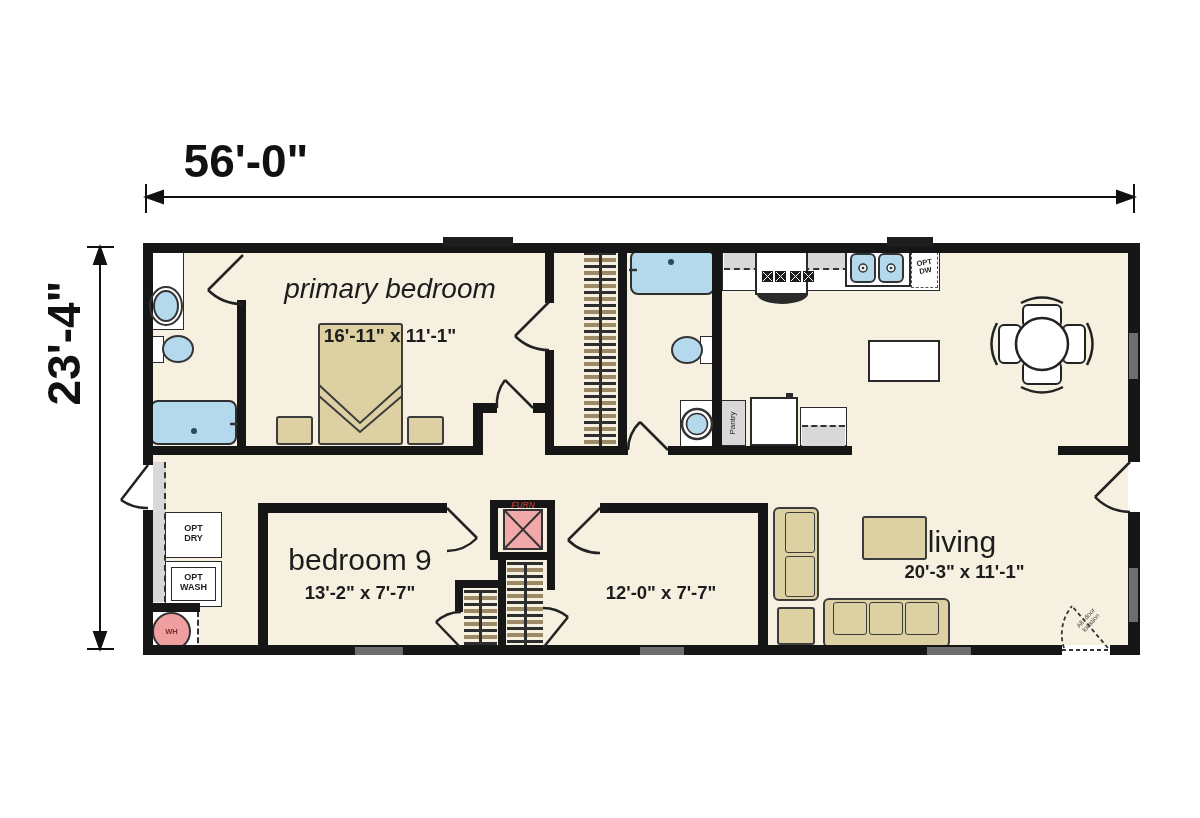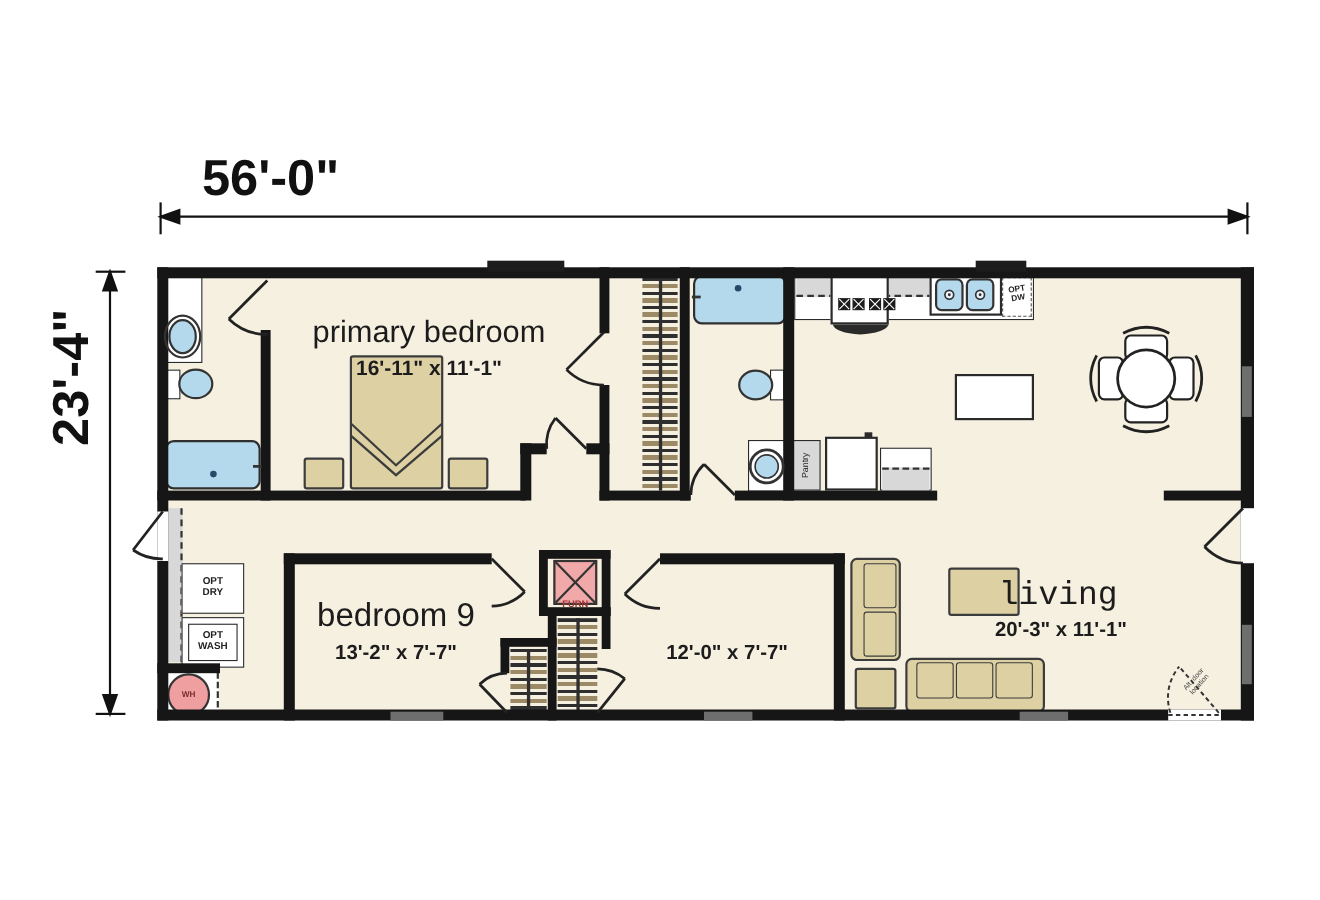--- a/index.html
+++ b/index.html
@@ -113,21 +113,21 @@
 
   <div class="hangers" style="left:584px;top:252px;width:32px;height:194px;"></div>
   <div class="rod" style="left:599px;top:252px;width:3px;height:194px;"></div>
 
   <div class="hangers" style="left:464px;top:590px;width:33px;height:57px;"></div>
   <div class="rod" style="left:479px;top:590px;width:3px;height:57px;"></div>
   <div class="hangers" style="left:507px;top:562px;width:36px;height:85px;"></div>
   <div class="rod" style="left:524px;top:562px;width:3px;height:85px;"></div>
 
   <div class="abs" style="left:503px;top:509px;width:40px;height:41px;background:#f0a8a8;border:2px solid #333;box-sizing:border-box;z-index:2;"></div>
-  <div class="lbl tiny" style="left:503px;top:544px;width:40px;font-size:8.5px;color:#a23434;">FURN</div>
+  <div class="lbl tiny" style="left:503px;top:500px;width:40px;font-size:8.5px;color:#a23434;font-style:italic;">FURN</div>
 
   <div class="graybox dash-right" style="left:150px;top:462px;width:16px;height:140px;border-width:0;border-right:2px dashed #333;"></div>
   <div class="whitebox" style="left:165px;top:512px;width:57px;height:46px;border-width:1.5px;"></div>
   <div class="lbl tiny" style="left:165px;top:523px;width:57px;">OPT
 DRY</div>
   <div class="whitebox" style="left:165px;top:561px;width:57px;height:46px;border-width:1.5px;"></div>
   <div class="abs" style="left:171px;top:567px;width:45px;height:34px;border:1.5px solid #2a2a2a;box-sizing:border-box;z-index:2;"></div>
   <div class="lbl tiny" style="left:165px;top:572px;width:57px;">OPT
 WASH</div>
   <div class="abs" style="left:147px;top:611px;width:50px;height:41px;background:#fff;z-index:2;border-right:2px dashed #333;"></div>
@@ -259,27 +259,27 @@
     </g>
     <g>
       <circle cx="671" cy="262" r="3" fill="#234a66"></circle>
       <line x1="629" y1="270" x2="637" y2="270" stroke="#333" stroke-width="2.5"></line>
       <ellipse cx="687" cy="350" rx="15" ry="13" fill="#b5d9ec" stroke="#333" stroke-width="2"></ellipse>
       <circle cx="697" cy="424" r="15" fill="#ffffff" stroke="#333" stroke-width="2.5"></circle>
       <circle cx="697" cy="424" r="10.5" fill="#b5d9ec" stroke="#333" stroke-width="1.5"></circle>
     </g>
   </svg>
 
-  <div class="lbl room-name" style="left:250px;top:286px;width:280px;">primary bedroom</div>
+  <div class="lbl room-name" style="left:250px;top:273px;width:280px;font-style:italic;">primary bedroom</div>
   <div class="lbl room-size" style="left:250px;top:325px;width:280px;">16'-11" x 11'-1"</div>
 
   <div class="lbl room-name" style="left:270px;top:543px;width:180px;font-size:30px;">bedroom 9</div>
   <div class="lbl room-size" style="left:270px;top:582px;width:180px;font-size:18.5px;">13'-2" x 7'-7"</div>
 
   <div class="lbl room-size" style="left:571px;top:582px;width:180px;font-size:18.5px;">12'-0" x 7'-7"</div>
 
-  <div class="lbl room-name" style="left:902px;top:525px;width:120px;font-size:30px;font-family:Liberation Mono, monospace;">living</div>
+  <div class="lbl room-name" style="left:902px;top:525px;width:120px;font-size:30px;">living</div>
   <div class="lbl room-size" style="left:882px;top:561px;width:165px;font-size:18.5px;">20'-3" x 11'-1"</div>
 
   <div class="lbl tiny" style="left:1060px;top:613px;width:56px;font-size:6.5px;line-height:7px;font-weight:normal;color:#444;transform:rotate(-48deg);">Alt. door
 location</div>
 
 </div>
 
 </body></html>

